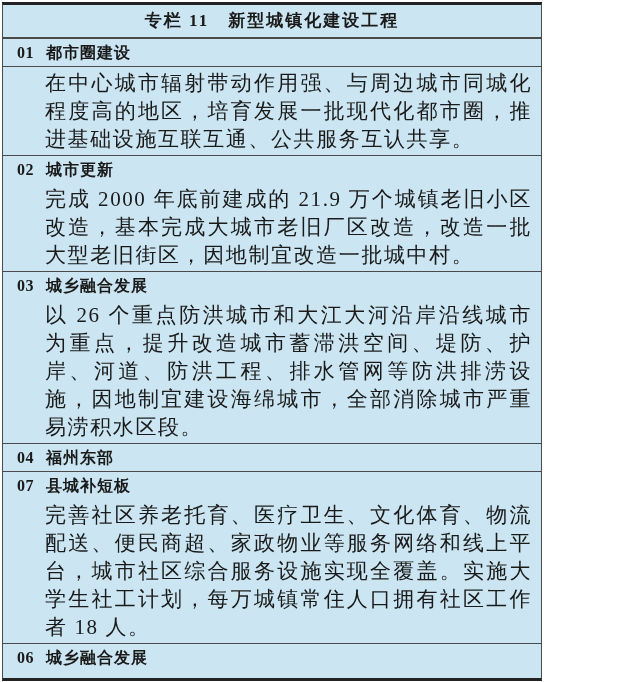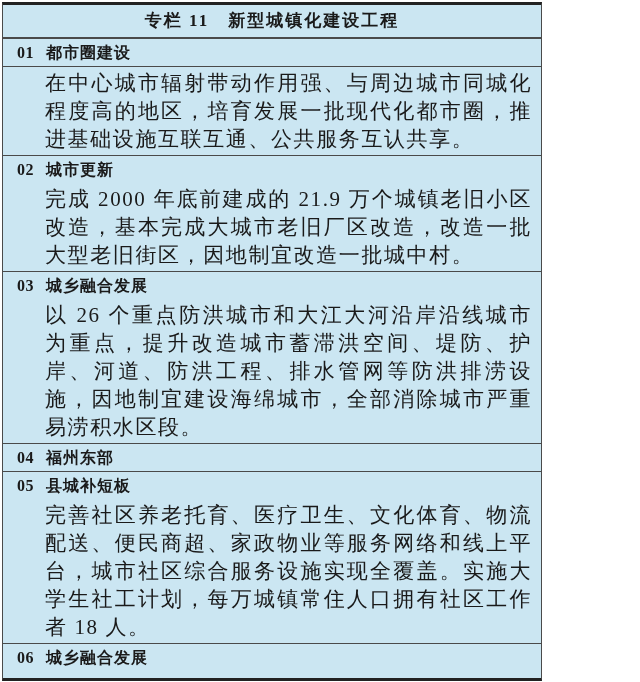--- a/index.html
+++ b/index.html
@@ -93,21 +93,21 @@
     </div>
 
     <div class="sec">
       <div class="sec-head">
         <span class="sec-num">04</span><span>福州东部</span>
       </div>
     </div>
 
     <div class="sec">
       <div class="sec-head">
-        <span class="sec-num">05</span><span>县城补短板</span>
+        <span class="sec-num">07</span><span>县城补短板</span>
       </div>
       <div class="sec-body">完善社区养老托育、医疗卫生、文化体育、物流配送、便民商超、家政物业等服务网络和线上平台，城市社区综合服务设施实现全覆盖。实施大学生社工计划，每万城镇常住人口拥有社区工作者 18 人。</div>
     </div>
 
     <div class="sec">
       <div class="sec-head">
         <span class="sec-num">06</span><span>城乡融合发展</span>
       </div>
     </div>
 

